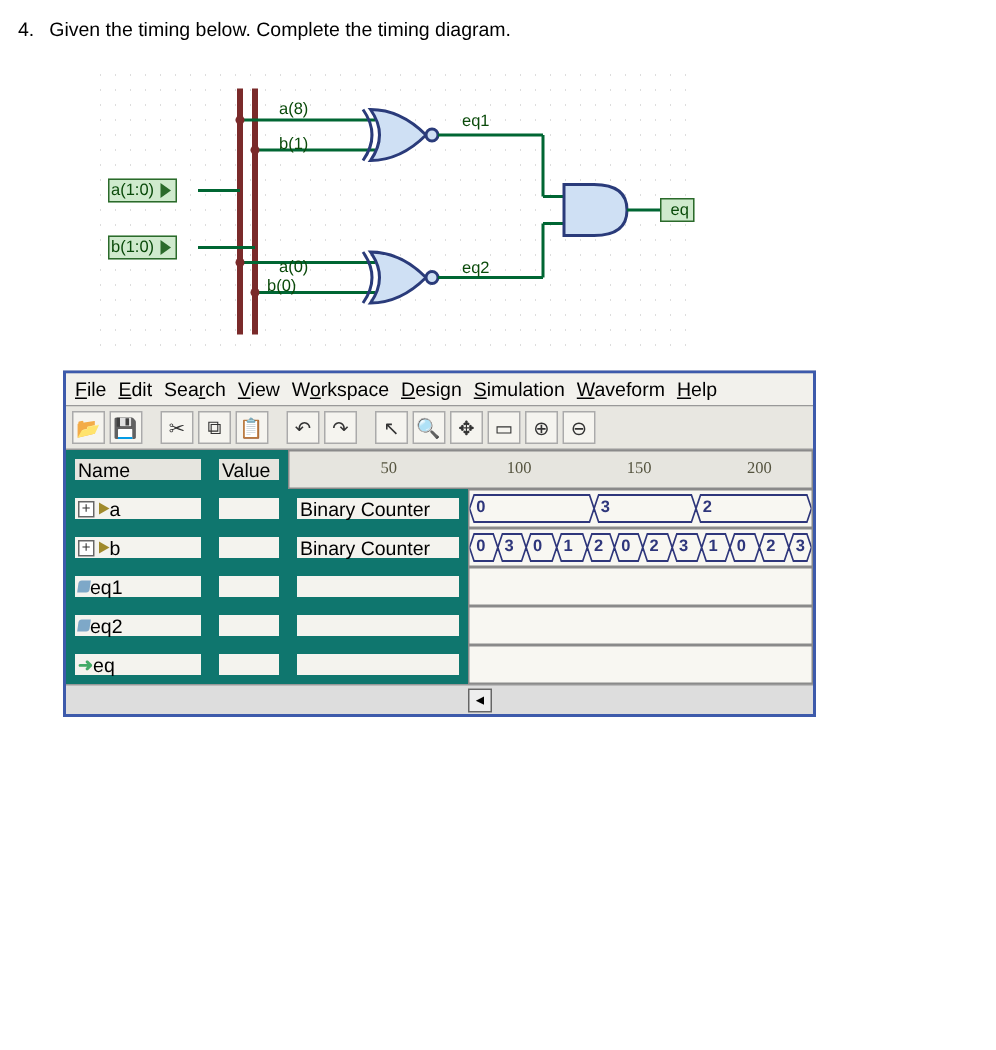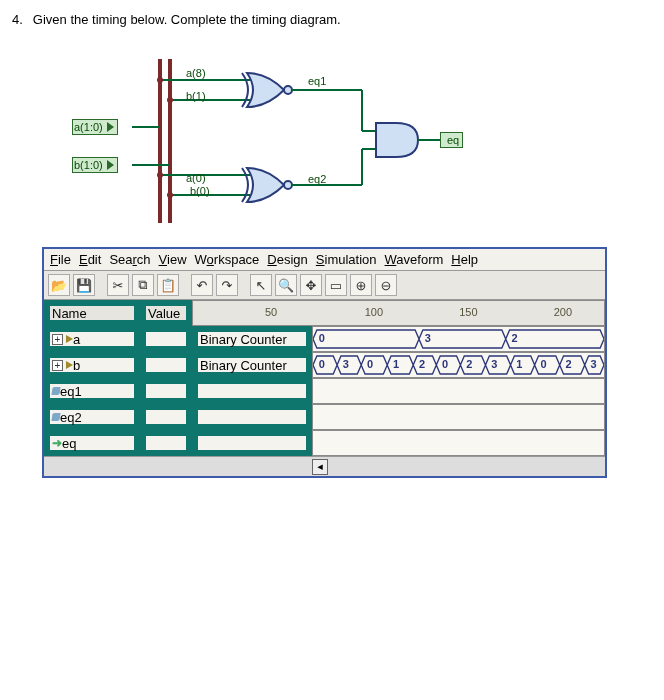--- a/index.html
+++ b/index.html
@@ -52,21 +52,21 @@
       background: #cfeacd;
       border: 1px solid #2b6a2b;
       font-size: 11px;
       color: #0a4a0a;
       padding: 1px 3px;
     }
     svg.cwires { position: absolute; top:0; left:0; }
 
     
     .app-window {
-      width: 565px;
+      width: 502px;
       border: 2px solid #3d5aab;
       margin-left: 30px;
       background: #d5d4cf;
       font-family: "Segoe UI", Tahoma, sans-serif;
       font-size: 13px;
     }
     .menubar {
       display: flex;
       gap: 8px;
       padding: 3px 6px;
@@ -100,21 +100,21 @@
       background: #e6e5df;
       padding: 3px 2px;
       height: 26px;
       display: flex;
       align-items: center;
     }
     .colhdr { font-weight: normal; background:#e6e5df; }
     .namescol { width: 96px; }
     .valcol { width: 52px; }
     .stimcol { width: 120px; }
-    .wavecol { flex: 1; position: relative; overflow: hidden; }
+    .wavecol { flex: 1; position: relative; overflow: hidden; font-family: Liberation Serif, serif; }
     .grid-row { display: flex; }
     .grid-row .cell { background: #f4f3ee; }
     .sig-ico { display:inline-flex; gap:3px; align-items:center; }
     .plus {
       width:11px;height:11px;border:1px solid #666;background:#fff;
       font-size:10px;line-height:9px;text-align:center;color:#333;
     }
     .tri { width:0;height:0;border-top:4px solid transparent;border-bottom:4px solid transparent;border-left:7px solid #a08a2c; }
     .sq { width:8px;height:8px;background:#7ea8c8;border-radius:2px 0 2px 0; transform: skewX(-8deg) }
     .arrowr { color:#4a6; font-weight:bold; font-size:12px;}
@@ -198,21 +198,21 @@
       <span class="arrow"></span>
   </div>
   <div class="bus-port" style="left:10px;top:112px">
     <span>b(1:0)</span>
       <span class="arrow"></span>
   </div>
 
   <div class="sig-label" style="left:124px;top:22px">a(8)</div>
   <div class="sig-label" style="left:124px;top:45px">b(1)</div>
   <div class="sig-label" style="left:124px;top:127px">a(0)</div>
-  <div class="sig-label" style="left:128px;top:140px">b(0)</div>
+  <div class="sig-label" style="left:116px;top:140px">b(0)</div>
   <div class="sig-label" style="left:246px;top:30px">eq1</div>
   <div class="sig-label" style="left:246px;top:128px">eq2</div>
   <div class="out-port" style="left:378px;top:87px">
     <span class="arrow" style="border-left-color:#2b6a2b;margin:0 3px 0 0"></span><span>eq</span>
   </div>
 </div>
 
 <div class="app-window">
   <div class="menubar">
     <span><u>F</u>ile</span>

